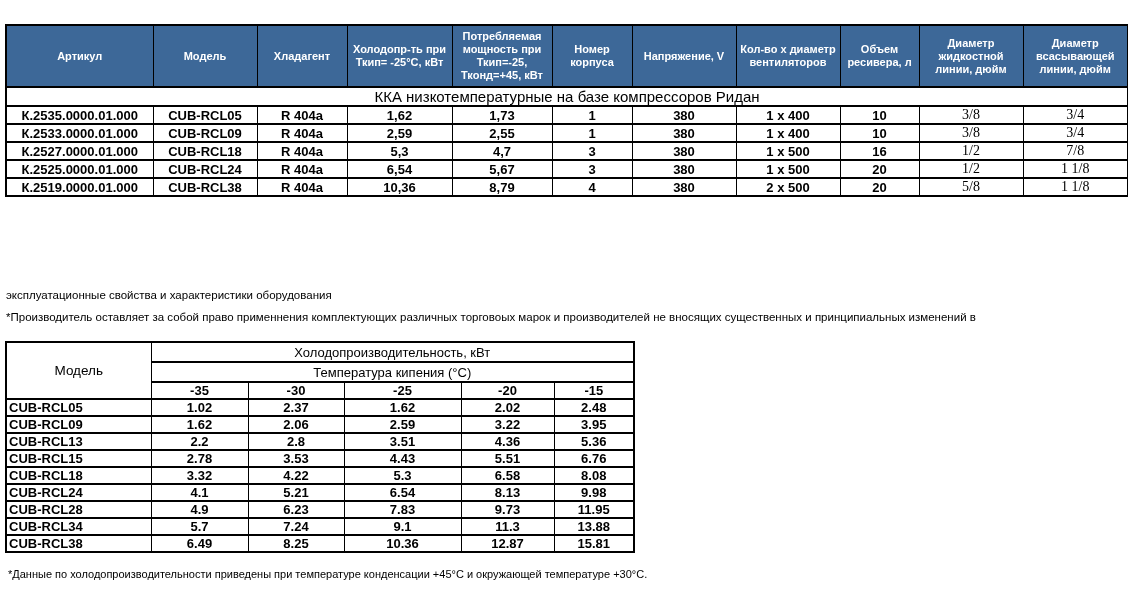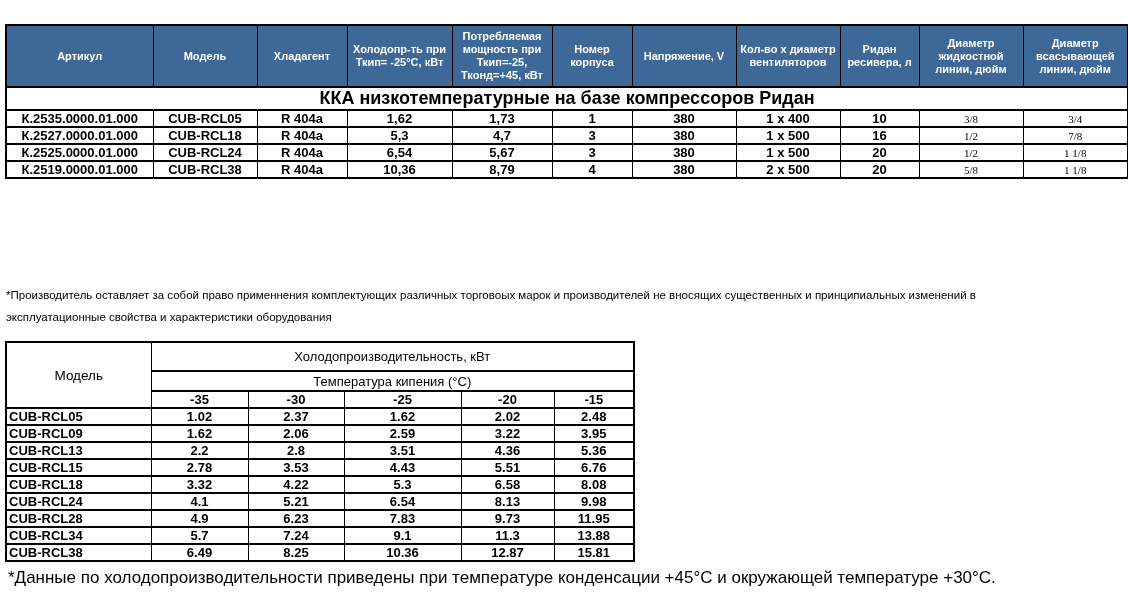--- a/index.html
+++ b/index.html
@@ -20,42 +20,42 @@
     padding: 2px 3px; height: 62px;
     border: 1px solid var(--border); border-top-width: 2px; border-bottom-width: 2px;
   }
   .t1 td {
     border: 1px solid var(--border); border-top-width: 2px; border-bottom-width: 2px;
     text-align: center; vertical-align: middle;
     font-size: 13px; font-weight: bold; height: 15px; padding: 0 2px;
     white-space: nowrap; overflow: hidden;
   }
   .t1 tr.group-row td {
-    font-size: 18px; height: 14px; font-weight: bold;
-  }
-  .t1 td.frac { font-family: "Liberation Serif", serif; font-weight: normal; font-size: 11px; }
+    font-size: 15px; height: 14px; font-weight: normal;
+  }
+  .t1 td.frac { font-family: "Liberation Serif", serif; font-weight: normal; font-size: 14px; }
 
   
   .note1 {
     position: absolute; left: 6px; top: 284px; width: 1118px;
     font-size: 11.5px; line-height: 22px; color: #000;
   }
   .note2 {
     position: absolute; left: 8px; top: 568px; width: 1110px;
-    font-size: 17px; color: #000;
+    font-size: 11px; color: #000;
   }
 
   
   .t2 { position: absolute; left: 5px; top: 341px; width: 628px; border: 2px solid var(--border); }
   .t2 th, .t2 td {
     border: 1px solid var(--border); border-top-width: 2px; border-bottom-width: 2px;
     font-size: 13px; text-align: center; vertical-align: middle; padding: 0 2px;
   }
   .t2 th.model-h { font-weight: normal; font-size: 13.5px; }
-  .t2 th.h1 { font-weight: normal; height: 29px; }
+  .t2 th.h1 { font-weight: normal; height: 20px; }
   .t2 th.h2 { font-weight: normal; height: 20px; }
   .t2 th.temp { font-weight: bold; height: 16px; margin-left: 14px; }
   .t2 td { font-weight: bold; height: 15px; }
   .t2 td.model { text-align: left; padding-left: 2px; }
 </style>
 </head>
 <body>
 
 <div class="page">
 
@@ -76,21 +76,21 @@
     <thead>
       <tr>
         <th>Артикул</th>
         <th>Модель</th>
         <th>Хладагент</th>
         <th>Холодопр-ть при Ткип= -25°С, кВт</th>
         <th>Потребляемая мощность при Ткип=-25, Тконд=+45, кВт</th>
         <th>Номер корпуса</th>
         <th>Напряжение, V</th>
         <th>Кол-во х диаметр вентиляторов</th>
-        <th>Ридан ресивера, л</th>
+        <th>Объем ресивера, л</th>
         <th>Диаметр жидкостной линии, дюйм</th>
         <th>Диаметр всасывающей линии, дюйм</th>
       </tr>
     </thead>
     <tbody id="main-tbody">
       <tr class="group-row">
         <td colspan="11">ККА низкотемпературные на базе компрессоров Ридан</td>
       </tr>
     <tr>
           <td>К.2535.0000.01.000</td>
@@ -99,20 +99,33 @@
           <td>1,62</td>
           <td>1,73</td>
           <td>1</td>
           <td>380</td>
           <td>1 x 400</td>
           <td>10</td>
           <td class="frac">3/8</td>
           <td class="frac">3/4</td>
         </tr>
         <tr>
+          <td>К.2533.0000.01.000</td>
+          <td>CUB-RCL09</td>
+          <td>R 404a</td>
+          <td>2,59</td>
+          <td>2,55</td>
+          <td>1</td>
+          <td>380</td>
+          <td>1 x 400</td>
+          <td>10</td>
+          <td class="frac">3/8</td>
+          <td class="frac">3/4</td>
+        </tr>
+        <tr>
           <td>К.2527.0000.01.000</td>
           <td>CUB-RCL18</td>
           <td>R 404a</td>
           <td>5,3</td>
           <td>4,7</td>
           <td>3</td>
           <td>380</td>
           <td>1 x 500</td>
           <td>16</td>
           <td class="frac">1/2</td>
@@ -141,22 +154,22 @@
           <td>380</td>
           <td>2 x 500</td>
           <td>20</td>
           <td class="frac">5/8</td>
           <td class="frac">1 1/8</td>
         </tr>
       </tbody>
   </table>
 
   <div class="note1">
+    <div>эксплуатационные свойства и характеристики оборудования</div>
     <div>*Производитель оставляет за собой право применнения комплектующих различных торговоых марок и производителей не вносящих существенных и принципиальных изменений в</div>
-    <div>эксплуатационные свойства и характеристики оборудования</div>
   </div>
 
   <table class="t2">
     <colgroup>
       <col style="width:145px">
         <col style="width:97px">
         <col style="width:96px">
       <col style="width:117px">
         <col style="width:93px">
         <col style="width:80px">

